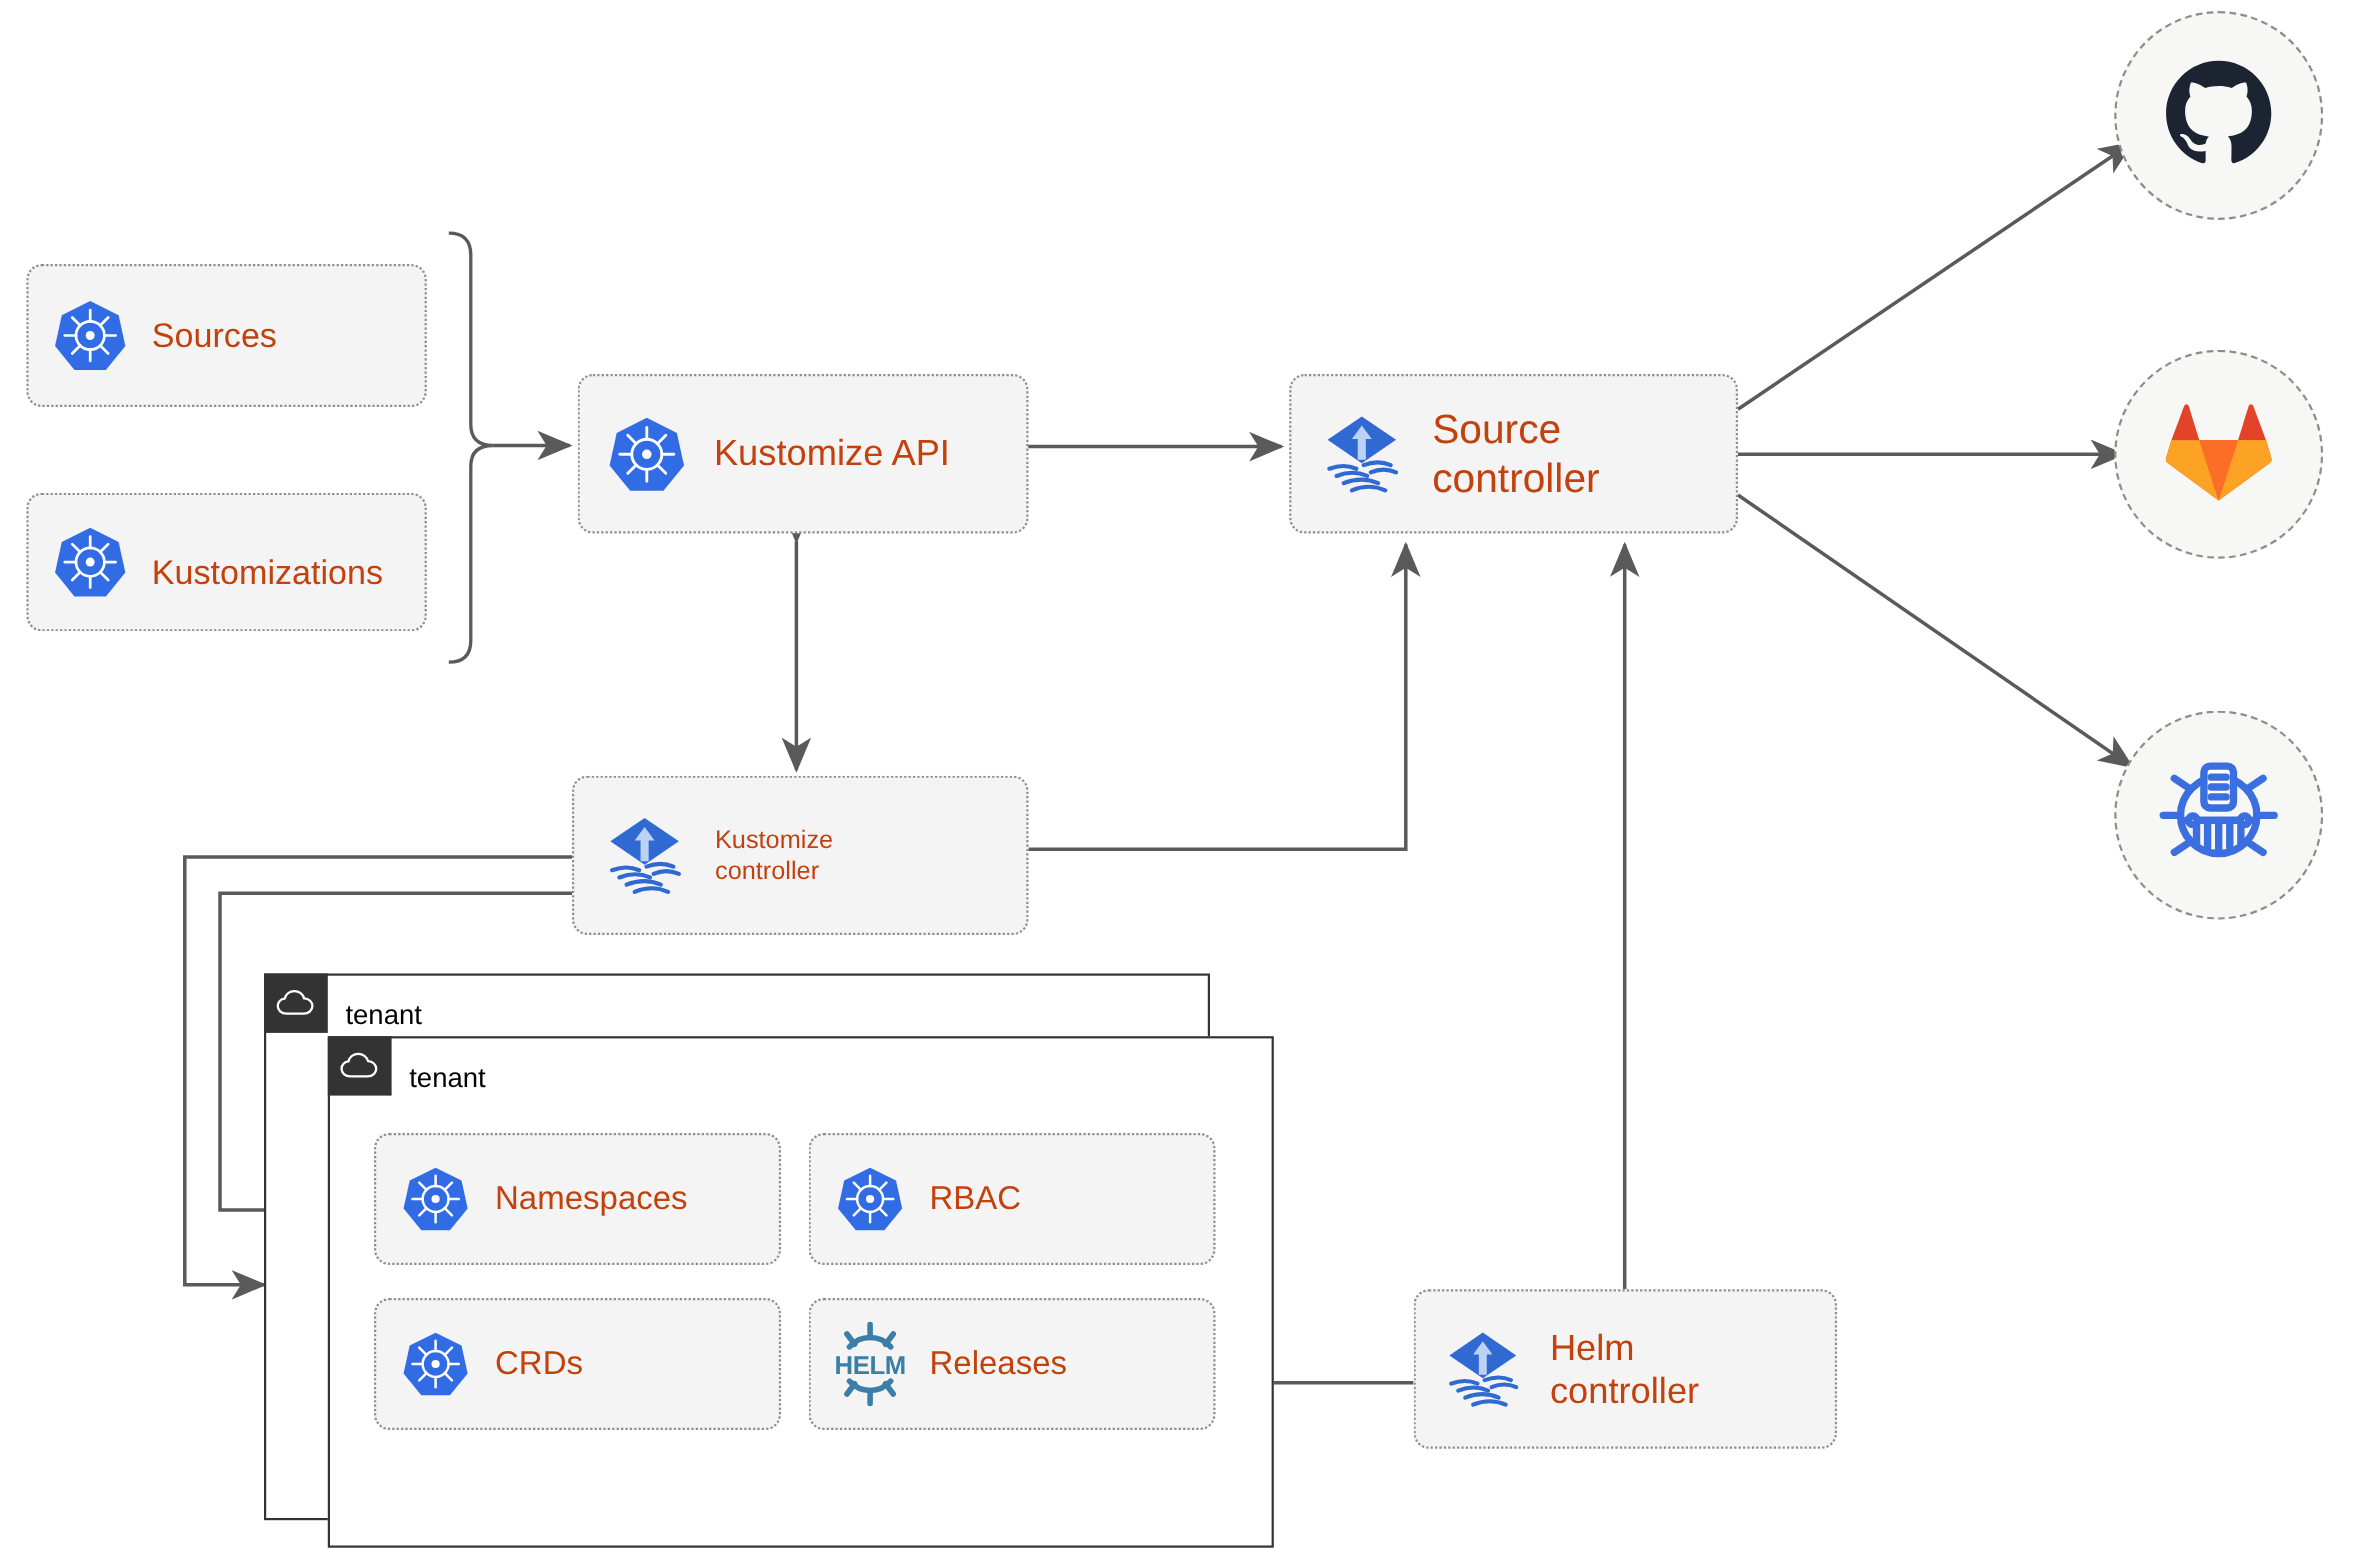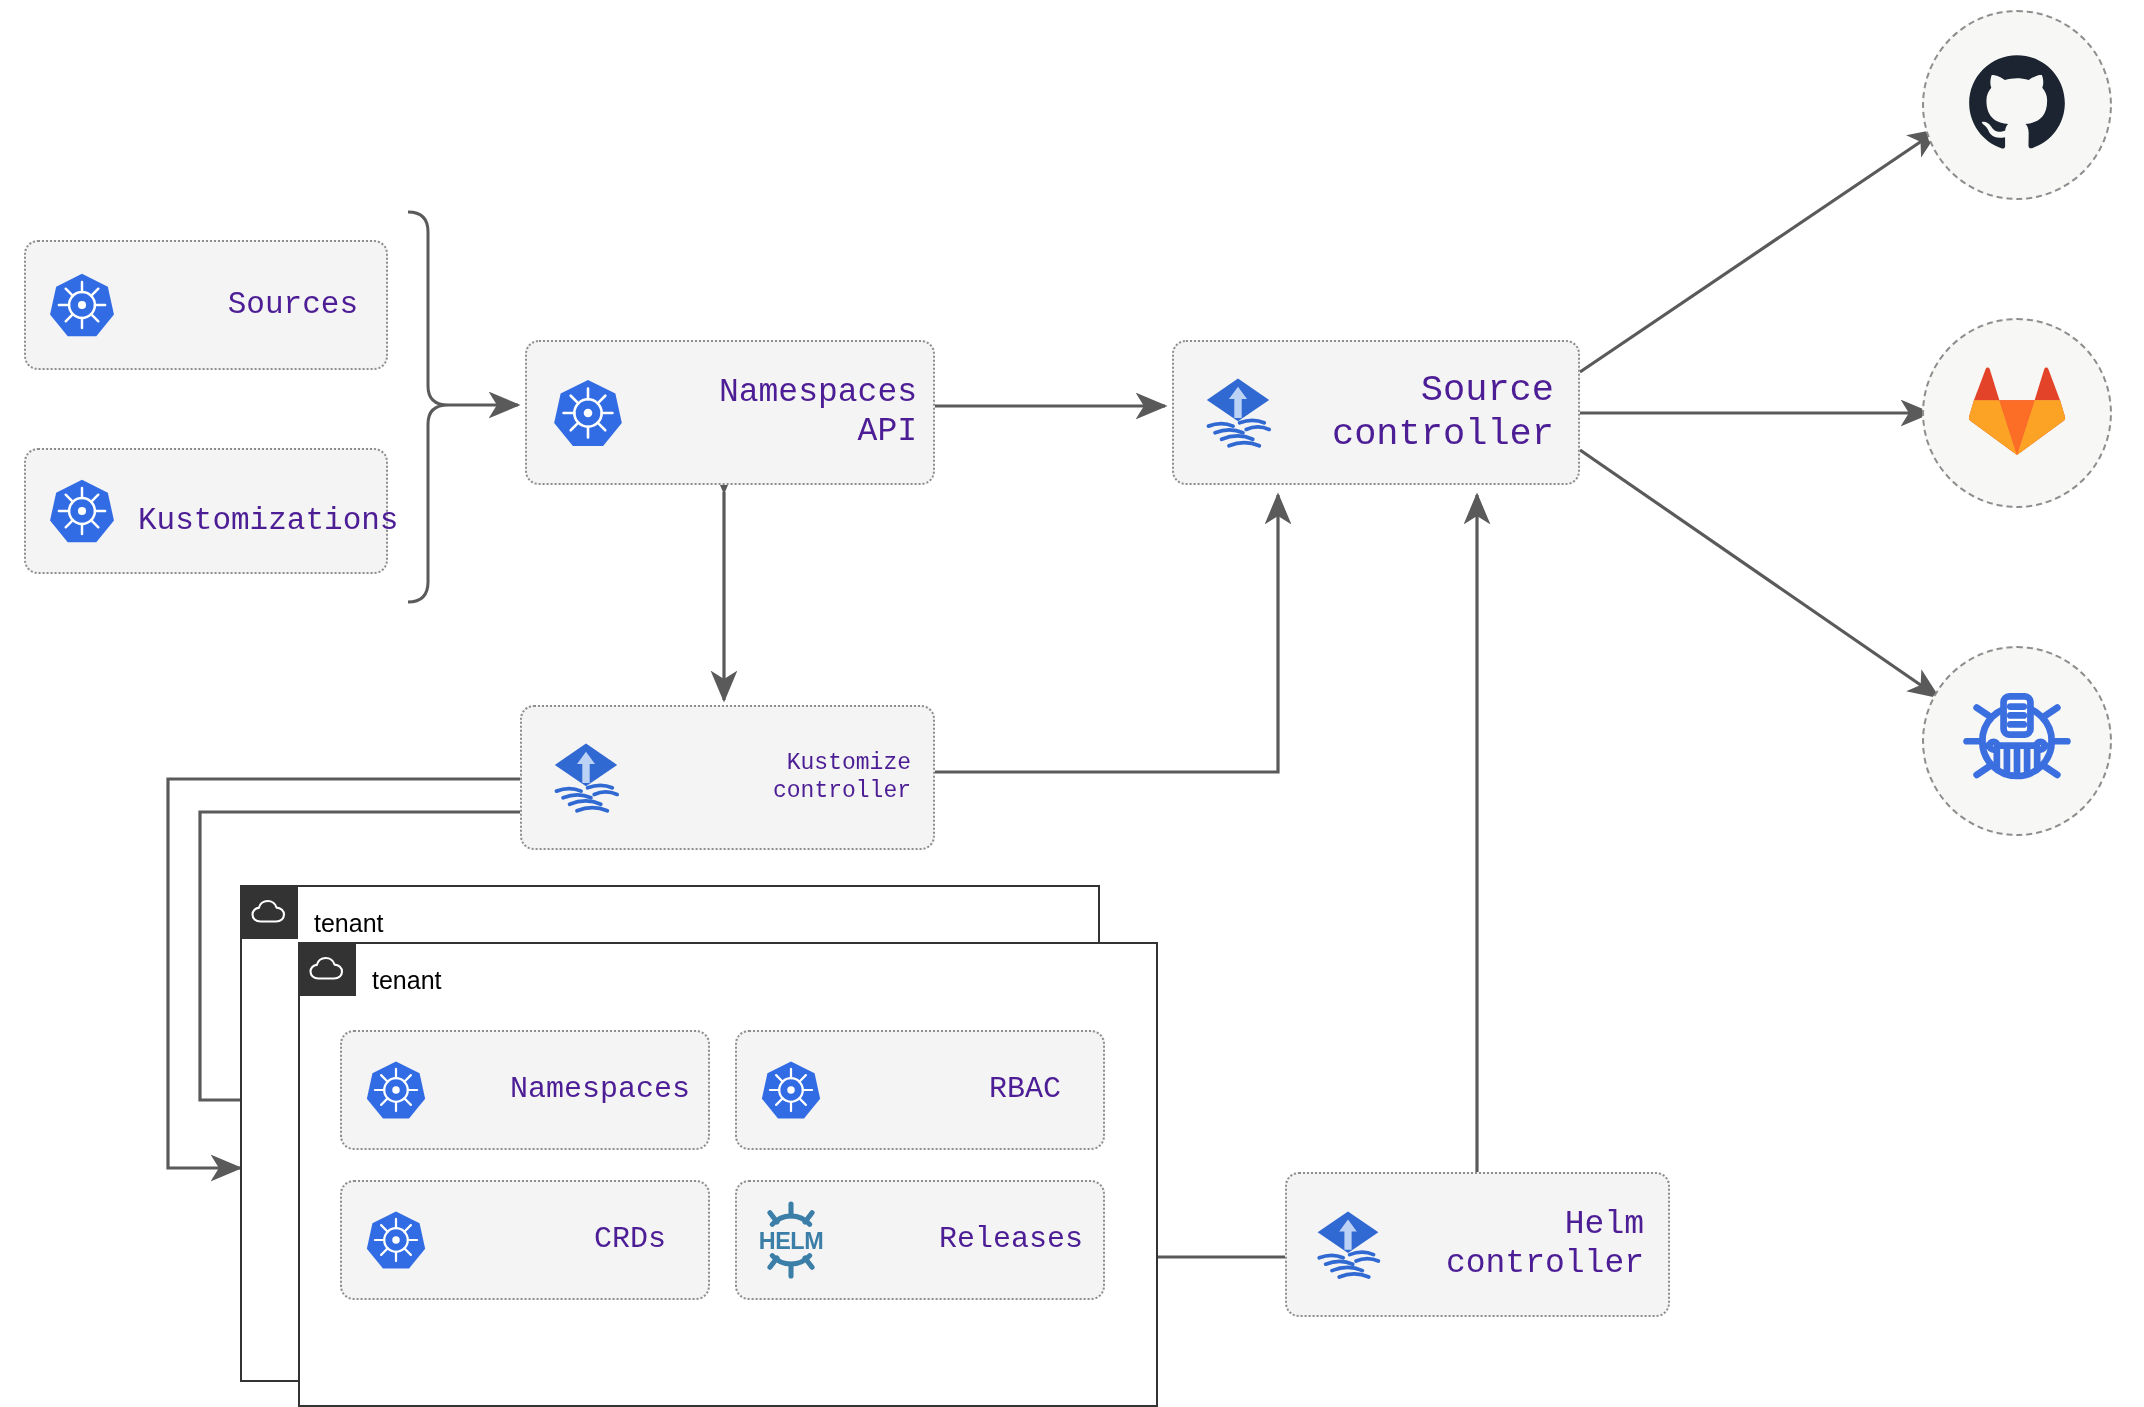--- a/index.html
+++ b/index.html
@@ -5,22 +5,22 @@
   html,body{margin:0;padding:0;background:#ffffff;}
   body{width:2144px;height:1407px;overflow:hidden;
        font-family:"Liberation Sans","DejaVu Sans",sans-serif;}
   #stage{position:relative;width:2144px;height:1407px;background:#fff;}
   svg#canvas{position:absolute;left:0;top:0;width:2144px;height:1407px;}
 
   .node{position:absolute;box-sizing:border-box;background:#f4f4f4;
         border:2.5px dotted #8d8d8d;border-radius:14px;display:flex;
         align-items:center;}
   .node .ico{flex:0 0 auto;display:flex;align-items:center;justify-content:center;}
-  .node .lbl{flex:1 1 auto;text-align:right;color:#4c1d95;line-height:1.18;
-             white-space:pre-line;font-family:Liberation Mono, monospace;}
+  .node .lbl{flex:1 1 auto;text-align:left;color:#c2410c;line-height:1.18;
+             white-space:pre-line;}
 
   .tenant{position:absolute;box-sizing:border-box;background:#ffffff;
           border:2.5px solid #333333;}
   .tenant-tab{position:absolute;left:-2.5px;top:-2.5px;height:54px;
           background:#333333;display:flex;align-items:center;
           justify-content:center;width:58px;}
   .tenant-name{position:absolute;top:0;height:72px;display:flex;
           align-items:center;color:#000;font-size:25px;}
 
   .circ{position:absolute;border-radius:50%;background:#f7f7f5;
@@ -146,21 +146,21 @@
           <path d="M31 50 L16 50"></path>
             <path d="M69 50 L84 50"></path>
           <path d="M36.6 36.6 L26 26"></path>
             <path d="M63.4 63.4 L74 74"></path>
           <path d="M63.4 36.6 L74 26"></path>
             <path d="M36.6 63.4 L26 74"></path>
         </g>
         <circle cx="50" cy="50" r="6" fill="#ffffff"></circle>
       </svg>
     </span>
-    <span class="lbl" style="font-size:33px;padding-right:16px;">Namespaces API</span>
+    <span class="lbl" style="font-size:33px;padding-right:16px;">Kustomize API</span>
   </div>
 
   <div class="node" style="left:1172px;top:340px;width:408px;height:145px;z-index:5;">
     <span class="ico" style="width:128px;">
       <svg width="82" height="82" viewBox="0 0 100 100" aria-hidden="true">
         <polygon points="50,8 88,34 50,60 12,34" fill="#3169d3"></polygon>
         <path d="M50 18 L61 33 L54.5 33 L54.5 56 L45.5 56 L45.5 33 L39 33 Z" fill="#bcd2f5"></path>
         <g stroke="#3169d3" stroke-width="4.6" fill="none" stroke-linecap="round">
           <path d="M14 66 Q 30 60 44 66"></path>
           <path d="M22 74 Q 40 67 56 74"></path>

